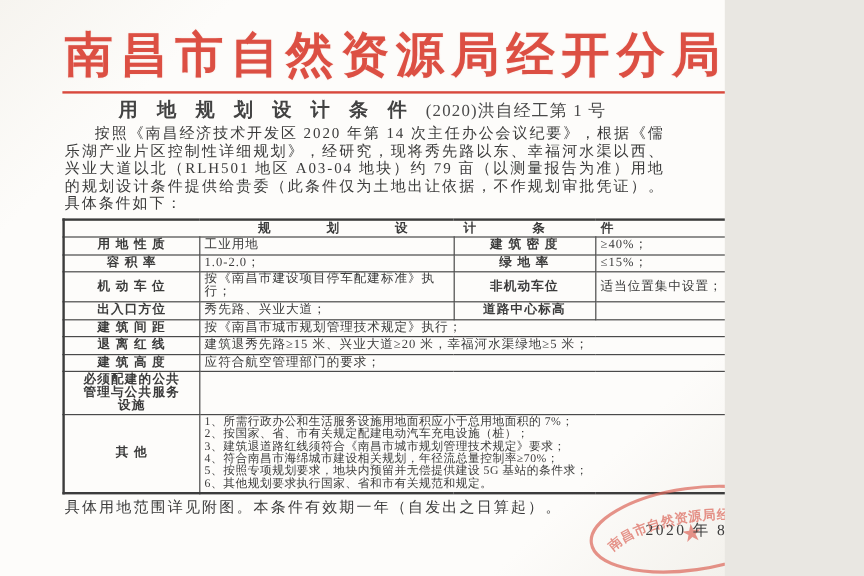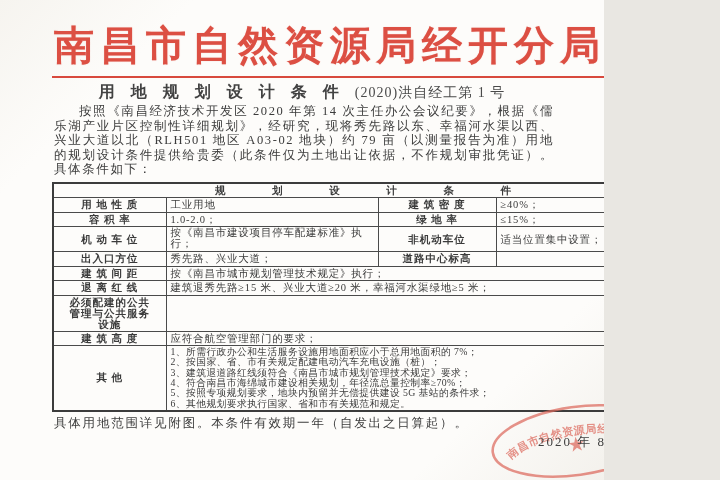--- a/index.html
+++ b/index.html
@@ -52,21 +52,21 @@
 <div class="page">
 
   <div class="letterhead">南昌市自然资源局经开分局</div>
   <hr class="red-rule">
 
   <div class="doc-title-line">
     <span class="doc-title">用 地 规 划 设 计 条 件</span>
     <span class="doc-number">(2020)洪自经工第 1 号</span>
   </div>
 
-  <div class="body-par">按照《南昌经济技术开发区 2020 年第 14 次主任办公会议纪要》，根据《儒乐湖产业片区控制性详细规划》，经研究，现将秀先路以东、幸福河水渠以西、兴业大道以北（RLH501 地区 A03-02 地块）约 79 亩（以测量报告为准）用地的规划设计条件提供给贵委（此条件仅为土地出让依据，不作规划审批凭证）。具体条件如下：</div>
+  <div class="body-par">按照《南昌经济技术开发区 2020 年第 14 次主任办公会议纪要》，根据《儒乐湖产业片区控制性详细规划》，经研究，现将秀先路以东、幸福河水渠以西、兴业大道以北（RLH501 地区 A03-04 地块）约 79 亩（以测量报告为准）用地的规划设计条件提供给贵委（此条件仅为土地出让依据，不作规划审批凭证）。具体条件如下：</div>
 
   <table class="cond">
     <colgroup>
         <col style="width:113px">
         <col style="width:212px">
         <col style="width:118px">
         <col style="width:177px">
       </colgroup>
     <tbody>
       <tr>
@@ -98,26 +98,26 @@
       </tr>
       <tr>
         <td class="lbl">建 筑 间 距</td>
         <td class="val" colspan="3">按《南昌市城市规划管理技术规定》执行；</td>
       </tr>
       <tr>
         <td class="lbl">退 离 红 线</td>
         <td class="val" colspan="3">建筑退秀先路≥15 米、兴业大道≥20 米，幸福河水渠绿地≥5 米；</td>
       </tr>
       <tr>
+        <td class="lbl">建 筑 高 度</td>
+        <td class="val" colspan="3">应符合航空管理部门的要求；</td>
+      </tr>
+      <tr>
         <td class="lbl wrap3">必须配建的公共管理与公共服务设施</td>
         <td class="val" colspan="3"></td>
-      </tr>
-      <tr>
-        <td class="lbl">建 筑 高 度</td>
-        <td class="val" colspan="3">应符合航空管理部门的要求；</td>
       </tr>
       <tr>
         <td class="lbl">其 他</td>
         <td class="val multiline" colspan="3">1、所需行政办公和生活服务设施用地面积应小于总用地面积的 7%；
 2、按国家、省、市有关规定配建电动汽车充电设施（桩）；
 3、建筑退道路红线须符合《南昌市城市规划管理技术规定》要求；
 4、符合南昌市海绵城市建设相关规划，年径流总量控制率≥70%；
 5、按照专项规划要求，地块内预留并无偿提供建设 5G 基站的条件求；
 6、其他规划要求执行国家、省和市有关规范和规定。</td>
       </tr>

